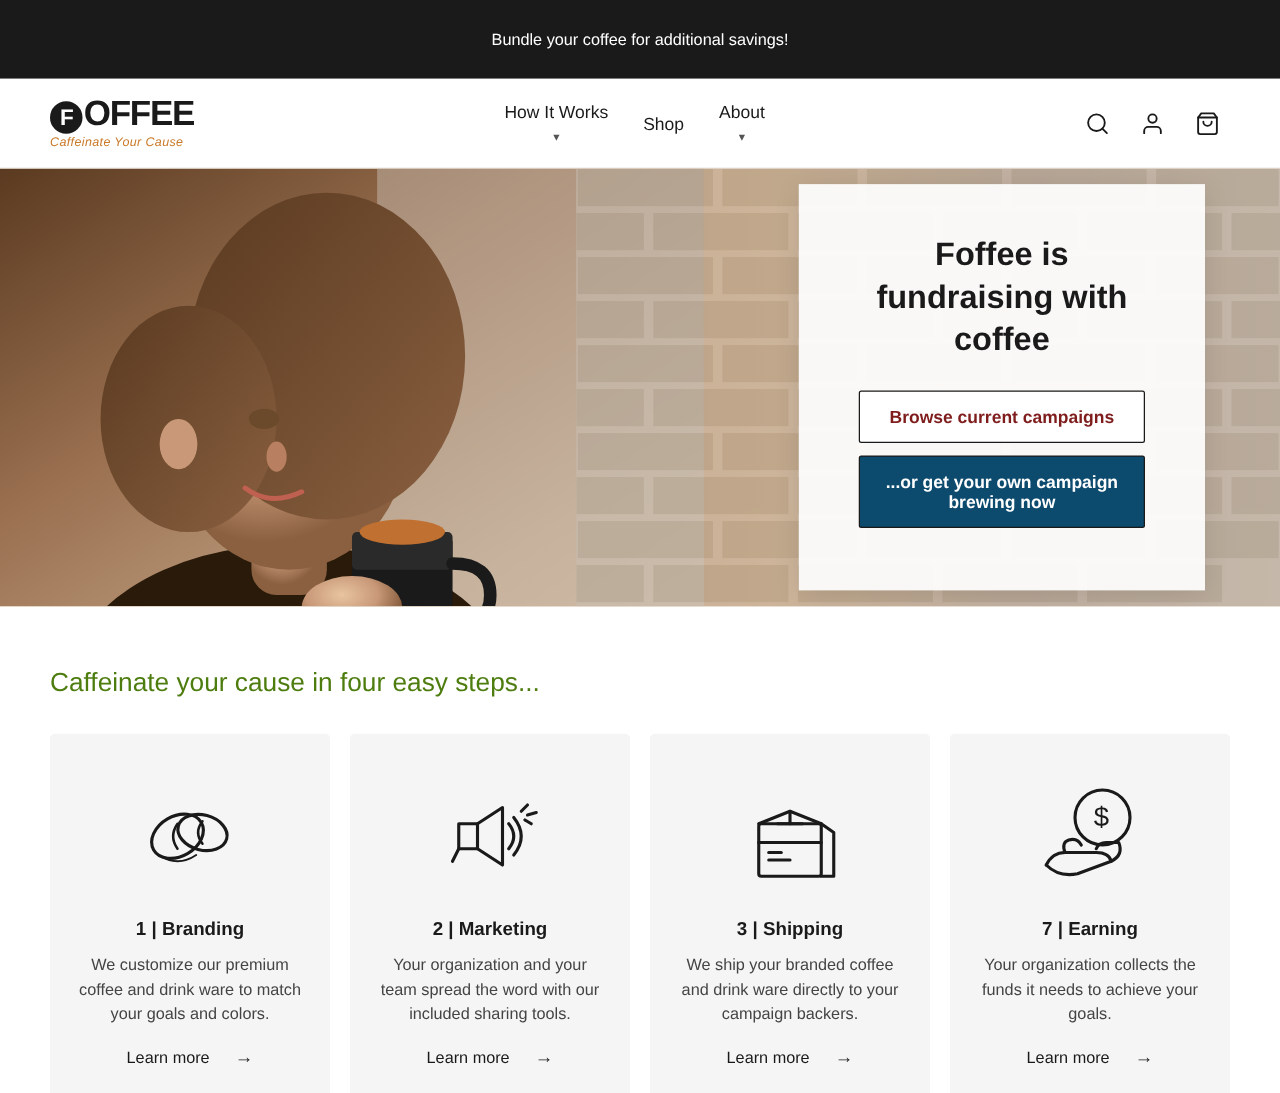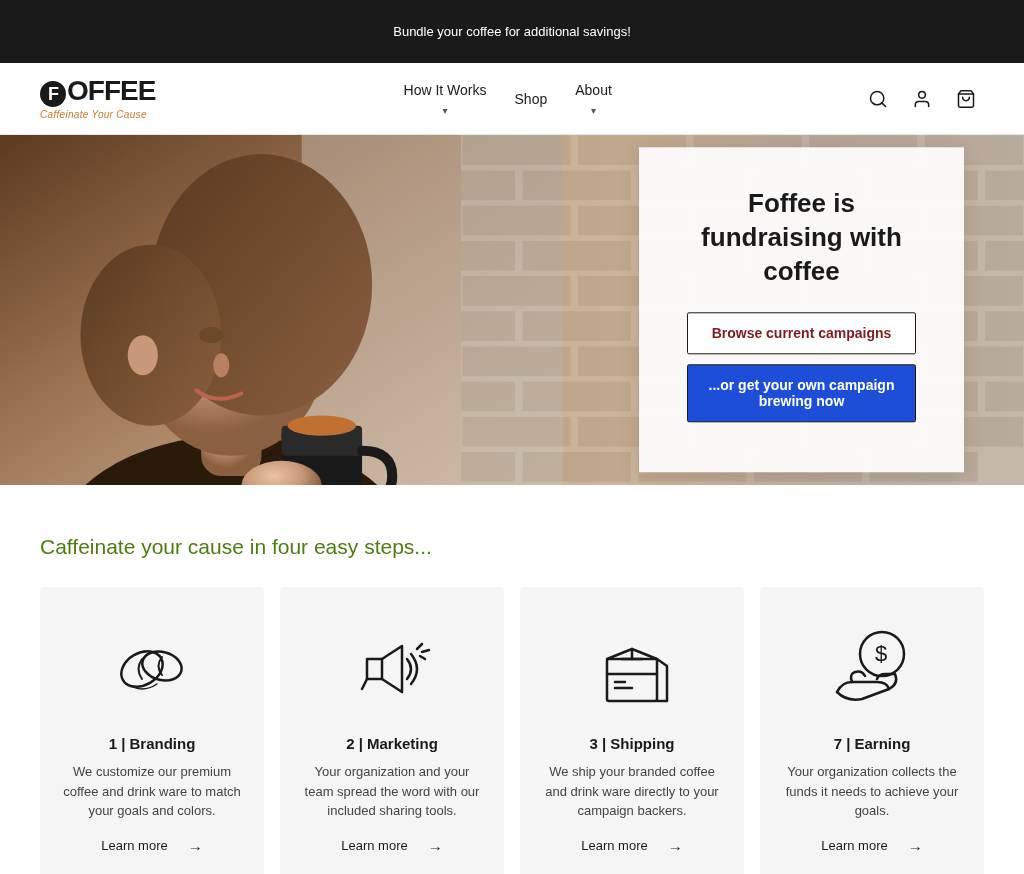--- a/index.html
+++ b/index.html
@@ -159,21 +159,21 @@
       text-decoration: none;
       margin-bottom: 10px;
       border-radius: 2px;
     }
     .hero-btn-outline {
       background: #fff;
       border: 1.5px solid #1a1a1a;
       color: #7f1d1d;
     }
     .hero-btn-filled {
-      background: #1d4ed8;
+      background: #0c4a6e;
       border: 1.5px solid #1a1a1a;
       color: #fff;
     }
 
     
     #steps-section {
       padding: 50px 40px;
       background: #fff;
     }
     #steps-heading {

